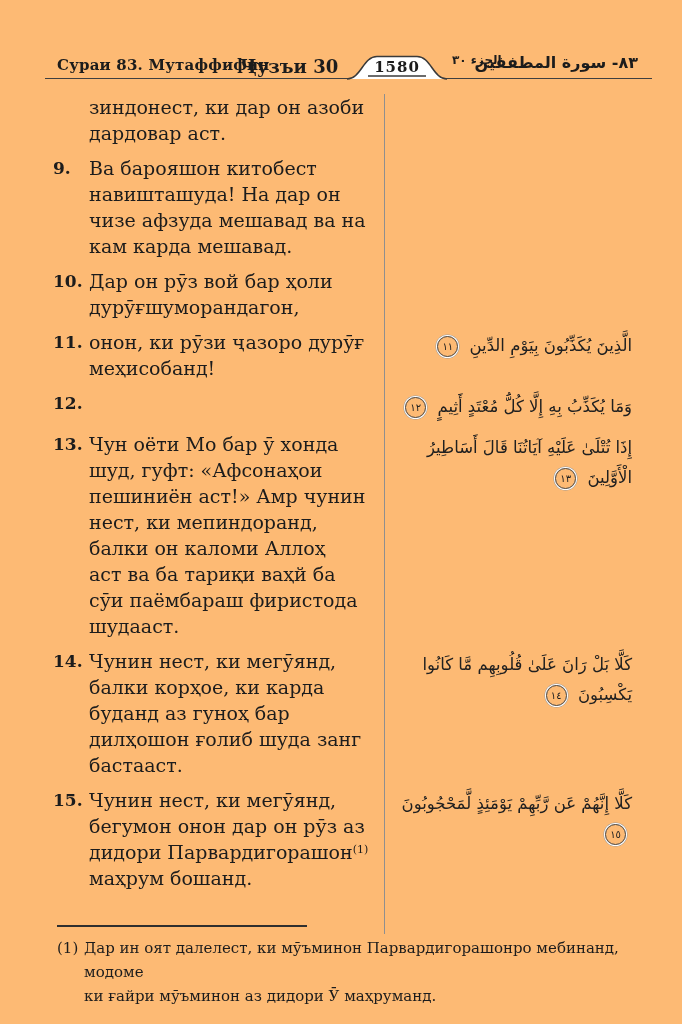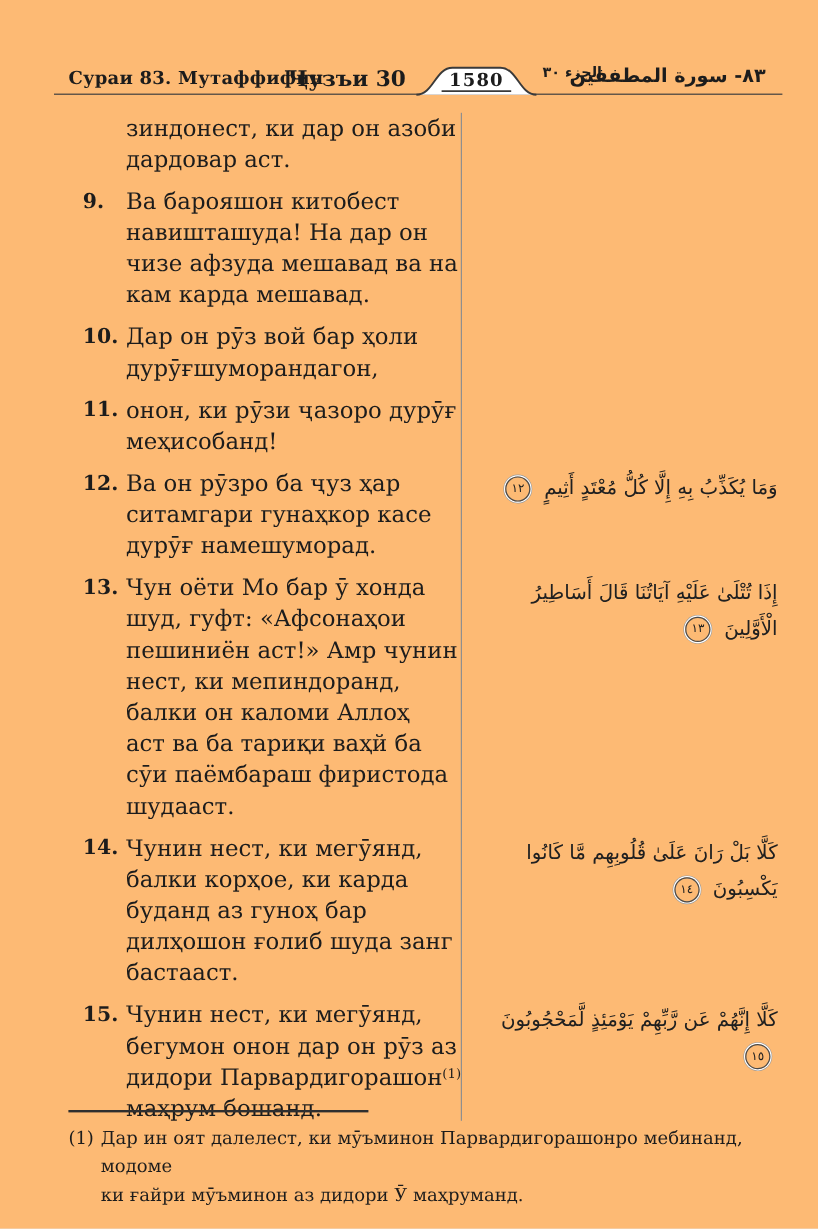--- a/index.html
+++ b/index.html
@@ -48,21 +48,21 @@
   }
   .page-tab svg { position: absolute; left: 0; top: 0; }
   .page-tab .tab-num {
     position: absolute; left: 0; right: 0; top: 3px;
     text-align: center;
     font-size: 15px; font-weight: bold; letter-spacing: 1px;
   }
 
   
   .content {
-    position: absolute; top: 94px; left: 69px; width: 593px;
+    position: absolute; top: 94px; left: 53px; width: 593px;
   }
   .column-divider {
     position: absolute; left: 384px; top: 94px; height: 840px;
     border-left: 1.6px solid #8f8f8f;
   }
   .row { display: flex; align-items: flex-start; margin-bottom: 9px; }
   .num-cell {
     width: 36px; flex: 0 0 36px;
     font-size: 17px; font-weight: bold; line-height: 26px;
   }
@@ -142,26 +142,24 @@
         </div>
         <div class="row">
           <div class="num-cell">10.</div>
           <div class="tajik-cell" lang="tg"><span>Дар он рӯз вой бар ҳоли
 дурӯғшуморандагон,</span><sup class="fn-ref"></sup><span></span></div>
         </div>
         <div class="row">
           <div class="num-cell">11.</div>
           <div class="tajik-cell" lang="tg"><span>онон, ки рӯзи ҷазоро дурӯғ
 меҳисобанд!</span><sup class="fn-ref"></sup><span></span></div>
+          <div class="arabic-cell" lang="ar"><span>الَّذِينَ يُكَذِّبُونَ بِيَوْمِ الدِّينِ</span> <span class="ayah-mark">١١</span></div>
         </div>
         <div class="row">
           <div class="num-cell">12.</div>
-          <div class="tajik-cell" lang="tg"><span>Ва он рӯзро ба ҷуз ҳар
-ситамгари гунаҳкор касе
-дурӯғ намешуморад.</span><sup class="fn-ref"></sup><span></span></div>
           <div class="arabic-cell" lang="ar"><span>وَمَا يُكَذِّبُ بِهِ إِلَّا كُلُّ مُعْتَدٍ أَثِيمٍ</span> <span class="ayah-mark">١٢</span></div>
         </div>
         <div class="row">
           <div class="num-cell">13.</div>
           <div class="tajik-cell" lang="tg"><span>Чун оёти Мо бар ӯ хонда
 шуд, гуфт: «Афсонаҳои
 пешиниён аст!» Амр чунин
 нест, ки мепиндоранд,
 балки он каломи Аллоҳ
 аст ва ба тариқи ваҳй ба

